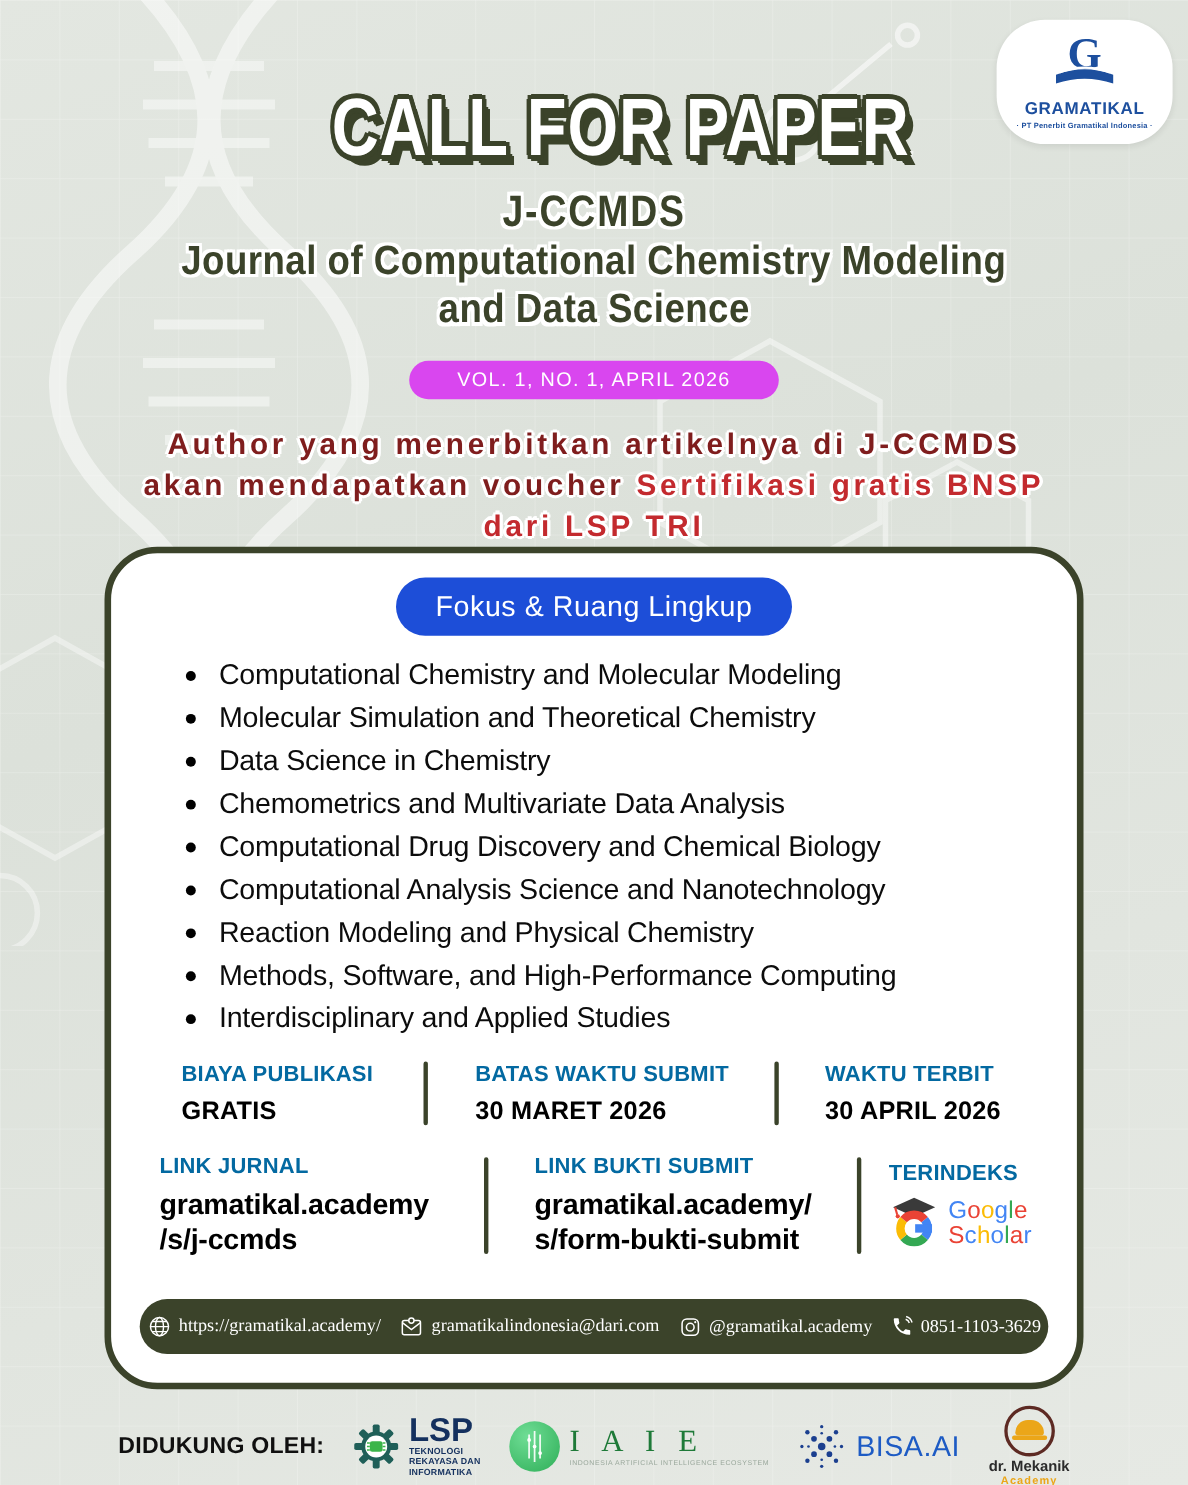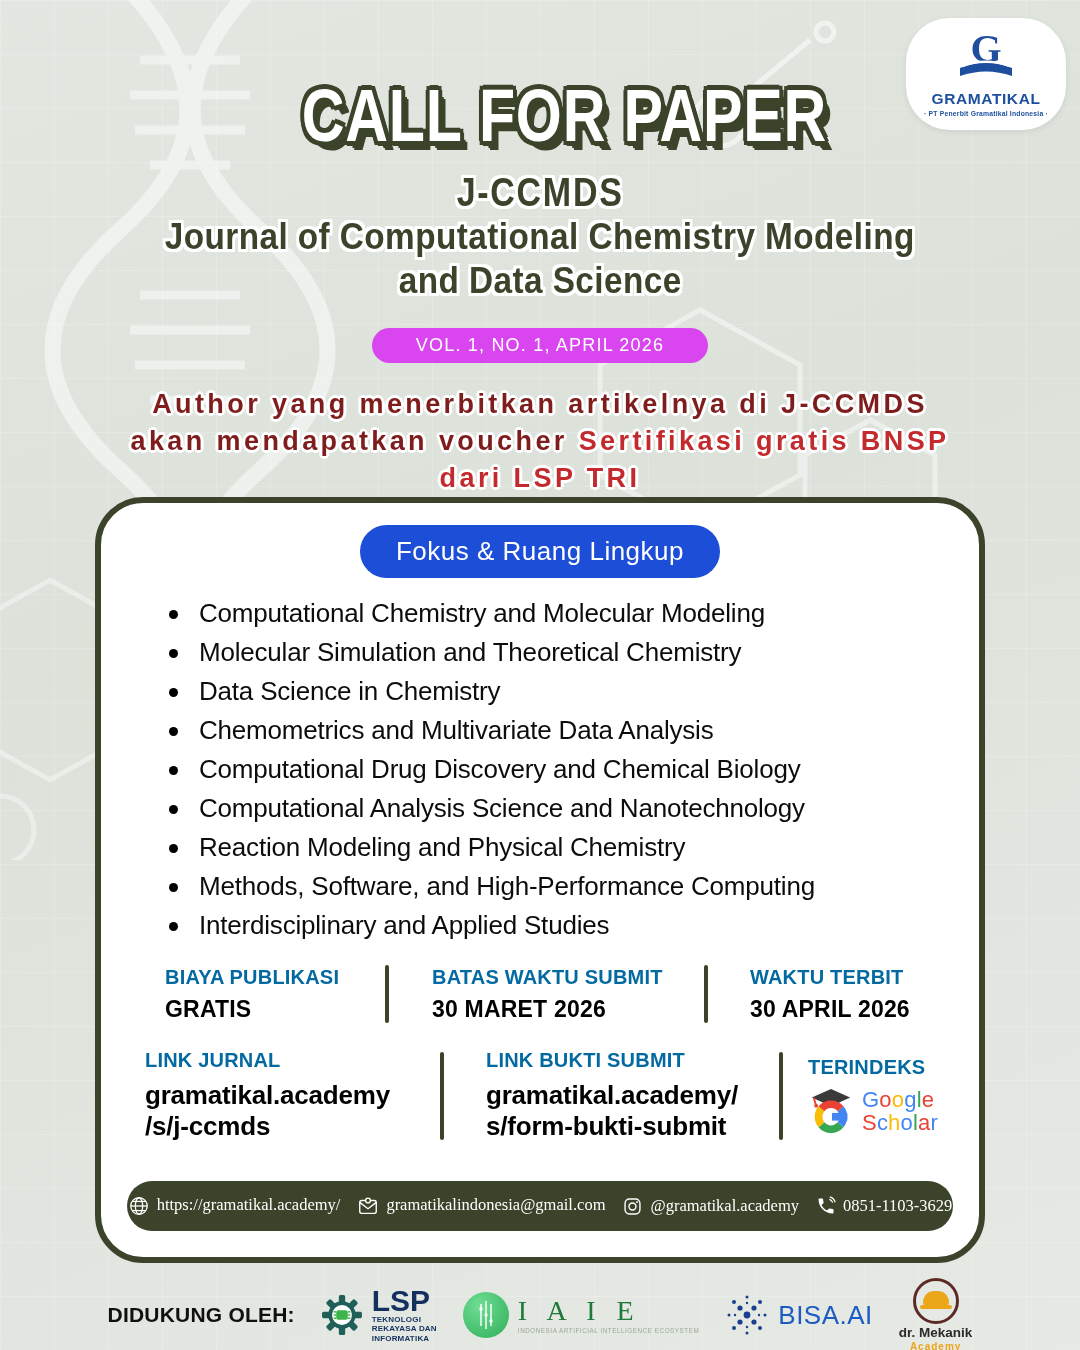--- a/index.html
+++ b/index.html
@@ -292,21 +292,21 @@
           <line x1="4.5" y1="17" x2="19.5" y2="17"></line>
       </svg>
       <span>https://gramatikal.academy/</span>
     </div>
     <div class="cgroup">
       <svg class="cicon" width="22" height="22" viewBox="0 0 24 24" fill="none" stroke="#fff" stroke-width="1.5">
         <rect x="3" y="6" width="18" height="14" rx="2"></rect>
         <polyline points="3,8 12,15 21,8"></polyline>
         <circle cx="12" cy="6" r="2.6" fill="#3b432a"></circle>
       </svg>
-      <span>gramatikalindonesia@gmail.com</span>
+      <span>gramatikalindonesia@dari.com</span>
     </div>
     <div class="cgroup">
       <svg class="cicon" width="21" height="21" viewBox="0 0 24 24" fill="none" stroke="#fff" stroke-width="1.6">
         <rect x="3.5" y="3.5" width="17" height="17" rx="5"></rect>
         <circle cx="12" cy="12" r="4"></circle>
         <circle cx="17.2" cy="6.8" r="1.1" fill="#fff" stroke="none"></circle>
       </svg>
       <span>@gramatikal.academy</span>
     </div>
     <div class="cgroup">

